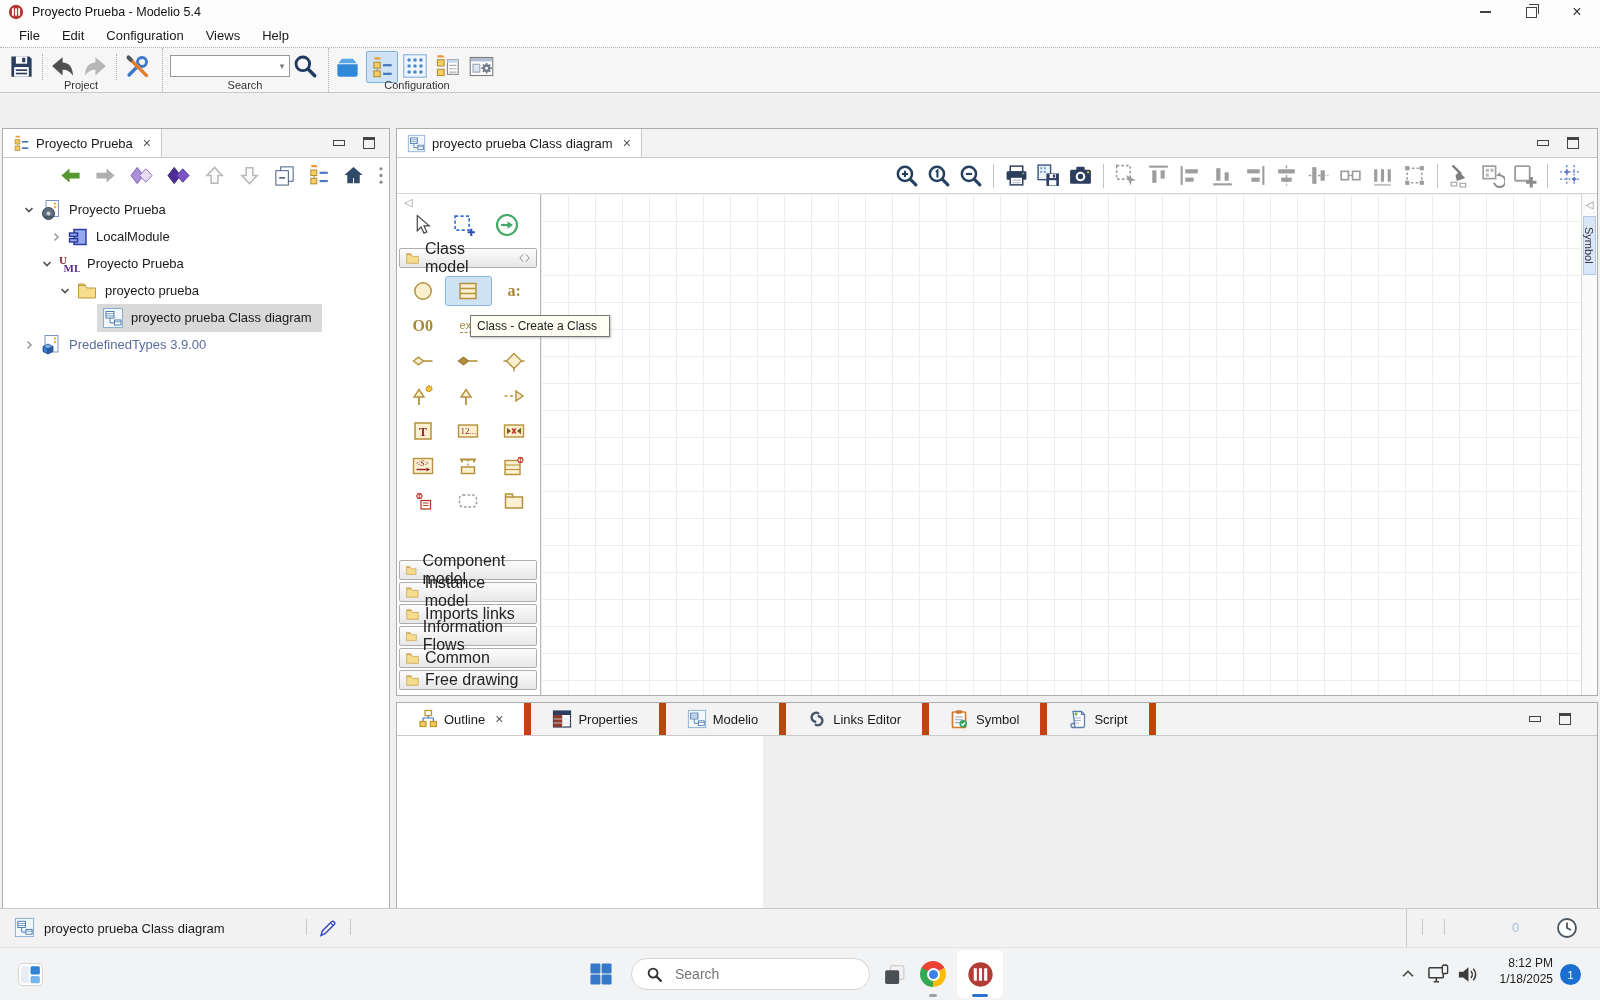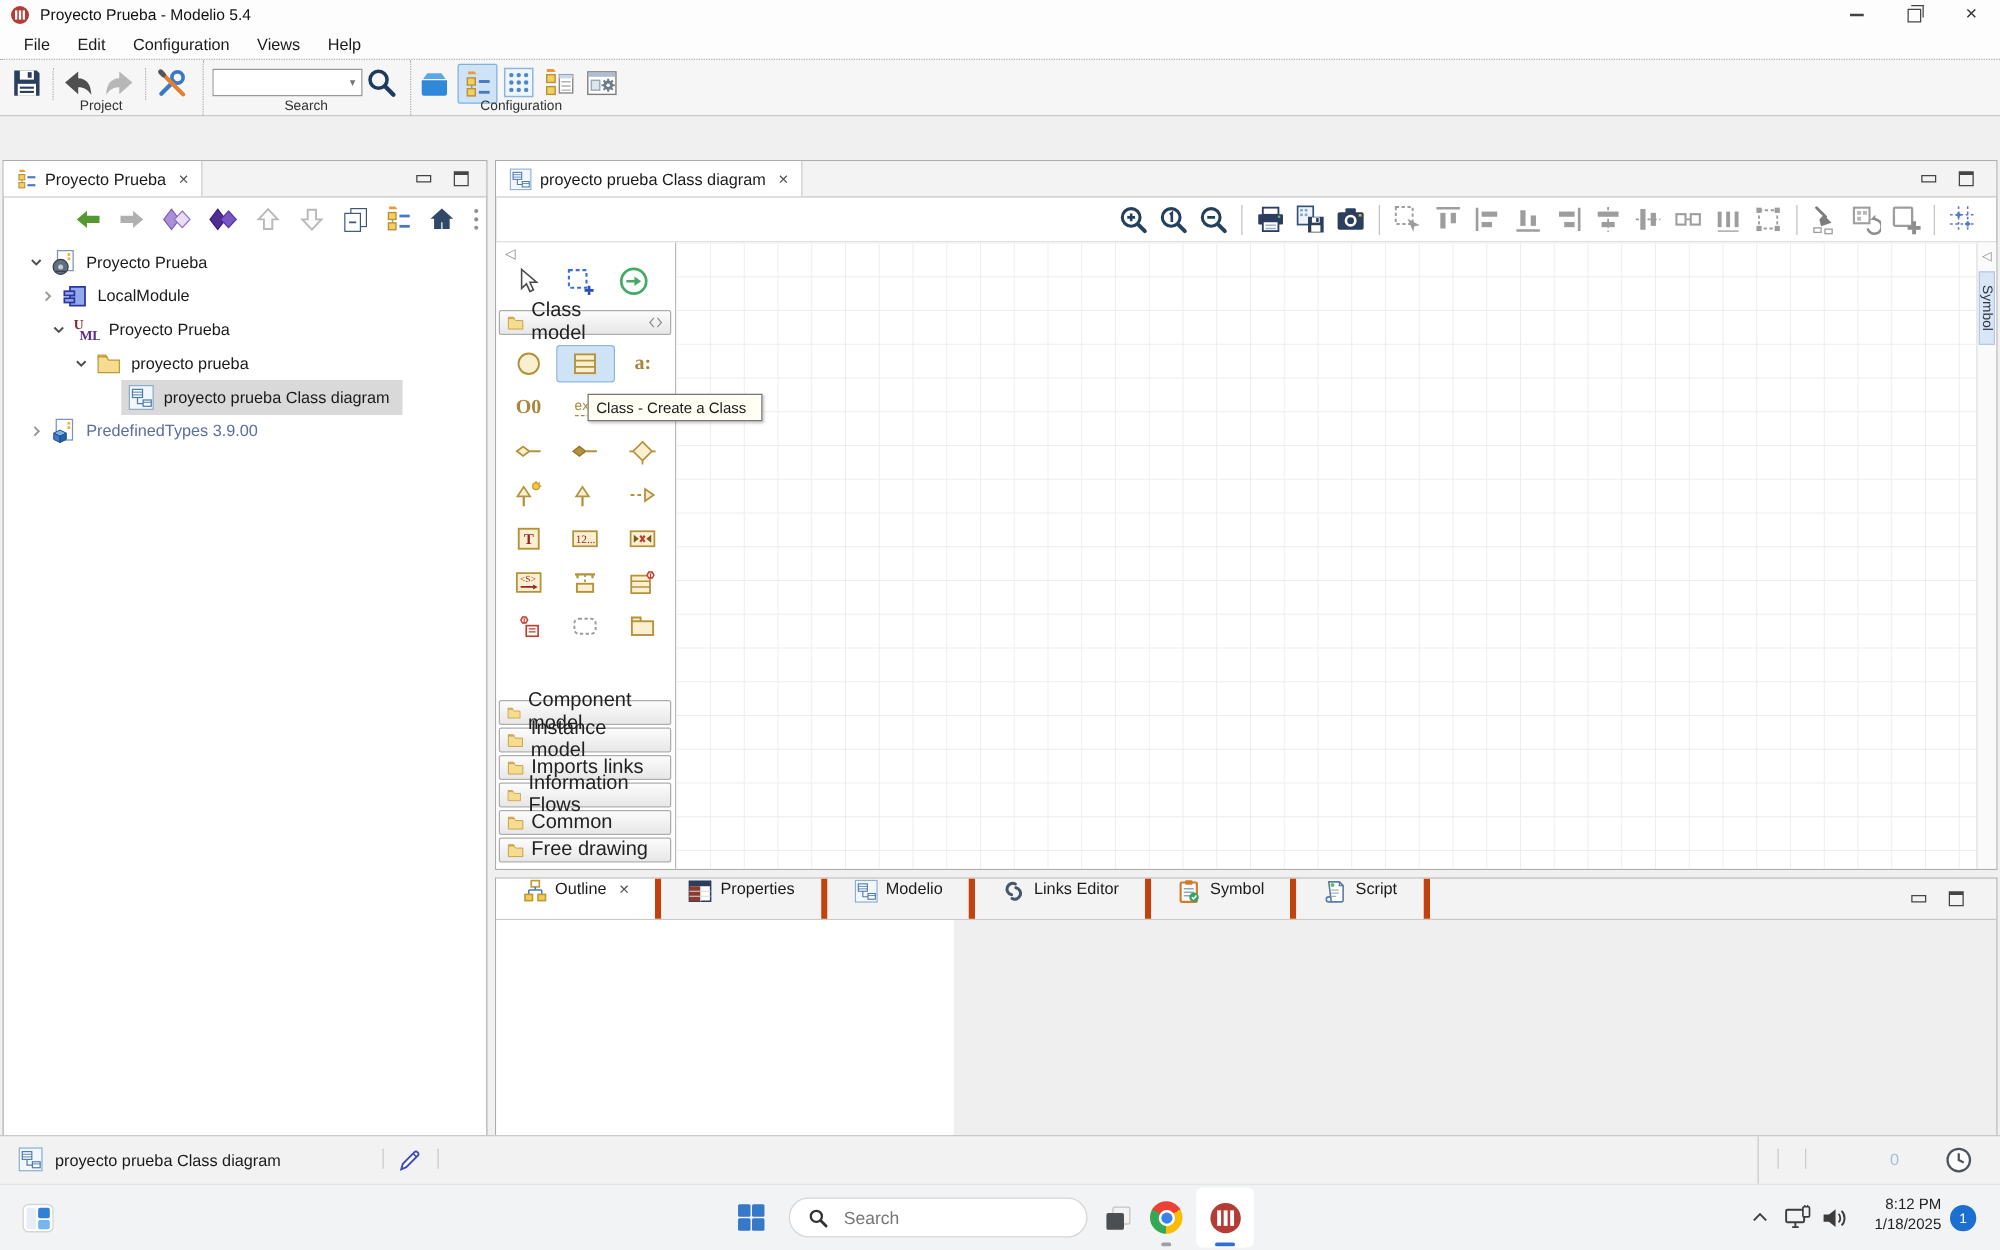--- a/index.html
+++ b/index.html
@@ -56,21 +56,21 @@
   .pal-sel{background:#cfe3f6;outline:1px solid #86b3e3;border-radius:2px;}
   .pal-txt{font-family:"Liberation Serif",serif;font-weight:bold;color:#a8873b;font-size:16px;}
   .pal-sections{position:absolute;left:0;right:0;bottom:3px;}
   .tooltip{position:absolute;left:73px;top:121px;width:126px;height:20px;background:#fffff4;border:1px solid #767676;box-shadow:1px 1px 2px rgba(0,0,0,.25);display:flex;align-items:center;padding:0 6px;font-size:12px;white-space:nowrap;z-index:6;}
   .canvas{flex:1;background-color:#fff;background-image:linear-gradient(#ededed 1px,transparent 1px),linear-gradient(90deg,#ededed 1px,transparent 1px);background-size:27px 27px;position:relative;}
   .symstrip{width:15px;background:#fafafa;border-left:1px solid #d9d9d9;display:flex;flex-direction:column;align-items:center;}
   .symtri{color:#888;font-size:10px;margin-top:5px;}
   .symlabel{margin-top:6px;background:#d8e6f8;border:1px solid #b3c9e4;writing-mode:vertical-rl;font-size:11px;color:#333;padding:10px 0;width:13px;text-align:center;box-sizing:border-box;}
   
   .bp-content{position:absolute;left:0;top:33px;right:0;bottom:0;display:flex;}
-  .btab{display:flex;align-items:flex-start;gap:6px;padding:0 21px;border-right:5px solid #c2410c;font-size:13px;background:#f3f3f3;}
+  .btab{display:flex;align-items:center;gap:6px;padding:0 21px;border-right:7px solid #c2410c;font-size:13px;background:#f3f3f3;}
   .btab.active{background:#fff;}
   
   .statusbar{left:0;top:908px;width:1600px;height:39px;background:#f2f2f2;border-top:1px solid #c9c9c9;box-sizing:border-box;}
   .ssep{position:absolute;top:10px;height:16px;border-left:1px solid #c9c9c9;}
   
   .taskbar{left:0;top:947px;width:1600px;height:53px;background:#f1f3f4;border-top:1px solid #e2e4e5;box-sizing:border-box;}
   .tkbtn{position:absolute;display:flex;align-items:center;justify-content:center;}
   .searchpill{position:absolute;left:631px;top:10px;width:239px;height:32px;background:#fff;border:1px solid #d5d5d5;border-radius:17px;display:flex;align-items:center;padding-left:14px;gap:10px;box-sizing:border-box;}
   .searchpill input{border:none;outline:none;font-size:14px;color:#444;flex:1;background:transparent;font-family:"Liberation Sans",sans-serif;min-width:0;}
   .apl{position:absolute;left:957px;top:2px;width:46px;height:48px;background:#fff;border-radius:5px;display:flex;align-items:center;justify-content:center;}
@@ -672,21 +672,21 @@
               <path d="M2.5 4 6 7.5 9.5 4" stroke="#4f4f4f" stroke-width="1.6" fill="none"></path>
             </svg>
           </span>
         <span class="ticon">
             <svg class="ic" width="22" height="22">
               <use href="#s-proj"></use>
             </svg>
           </span>
         <span>Proyecto Prueba</span>
       </div>
-      <div class="trow" style="padding-left:25px">
+      <div class="trow" style="padding-left:43px">
         <span class="exp">
             <svg class="ic" width="12" height="12" viewBox="0 0 12 12">
               <path d="M4.5 2.5 8 6l-3.5 3.5" stroke="#9a9a9a" stroke-width="1.6" fill="none"></path>
             </svg>
           </span>
         <span class="ticon">
             <svg class="ic" width="22" height="22">
               <use href="#s-comp"></use>
             </svg>
           </span>

